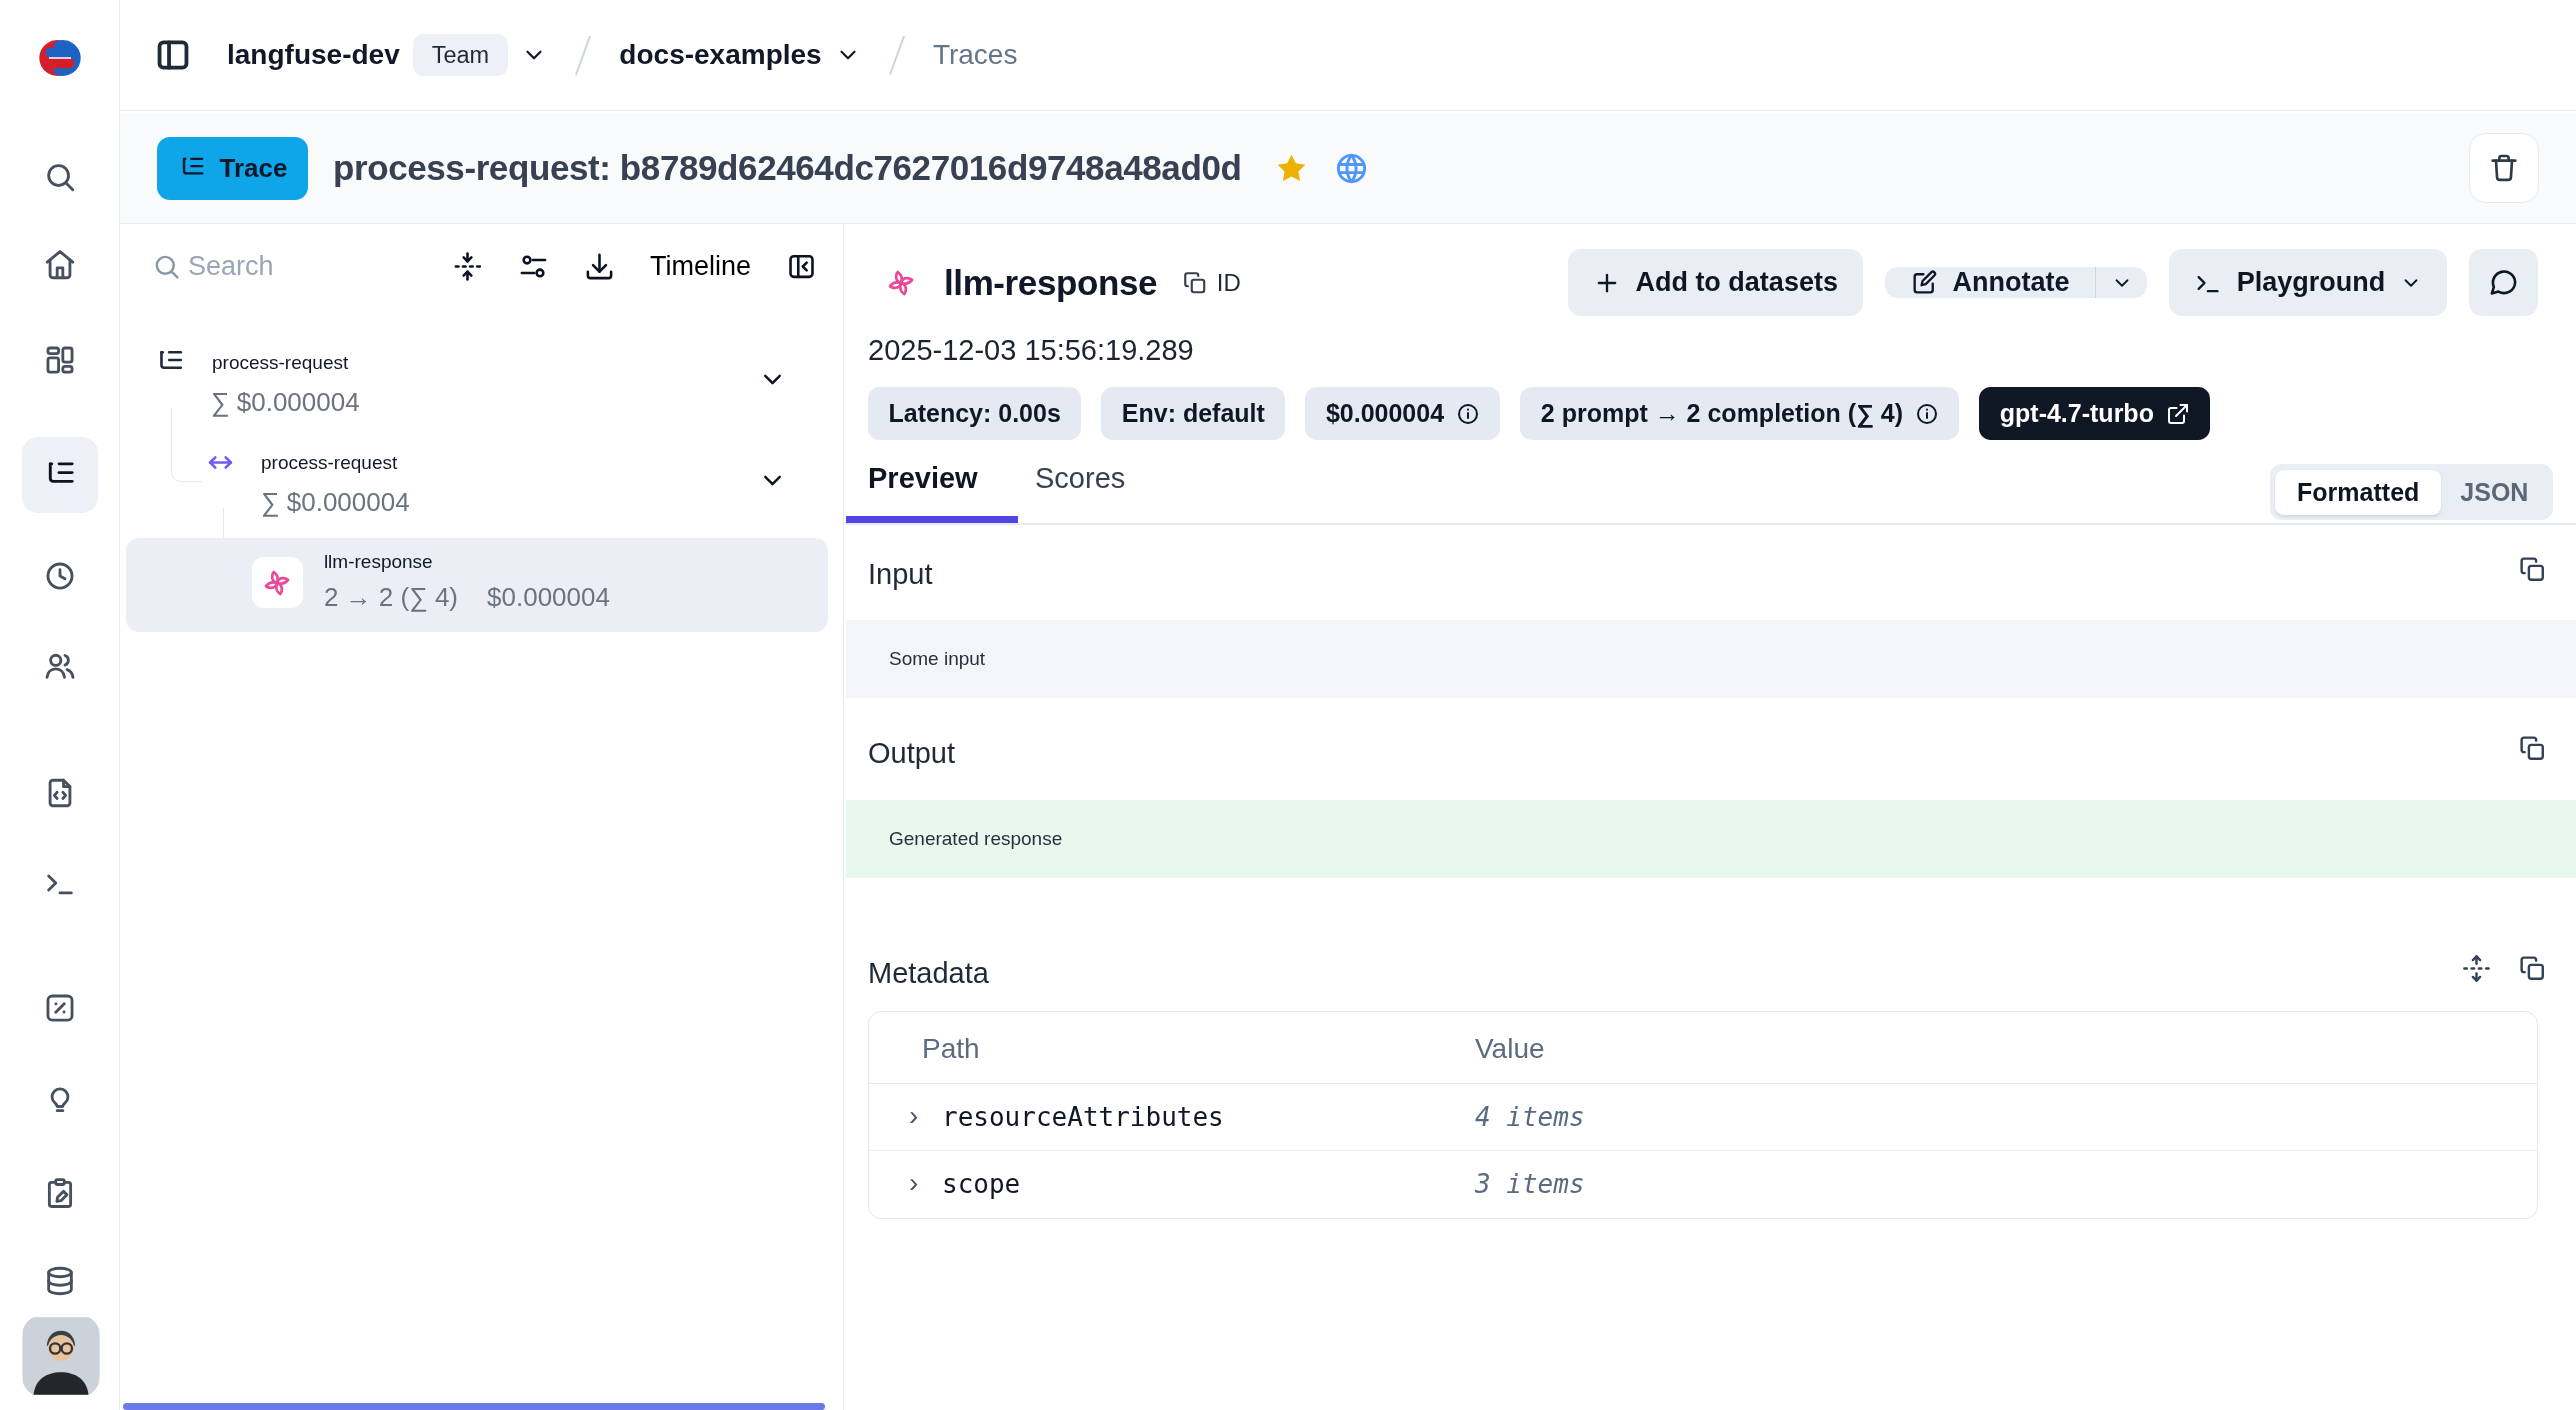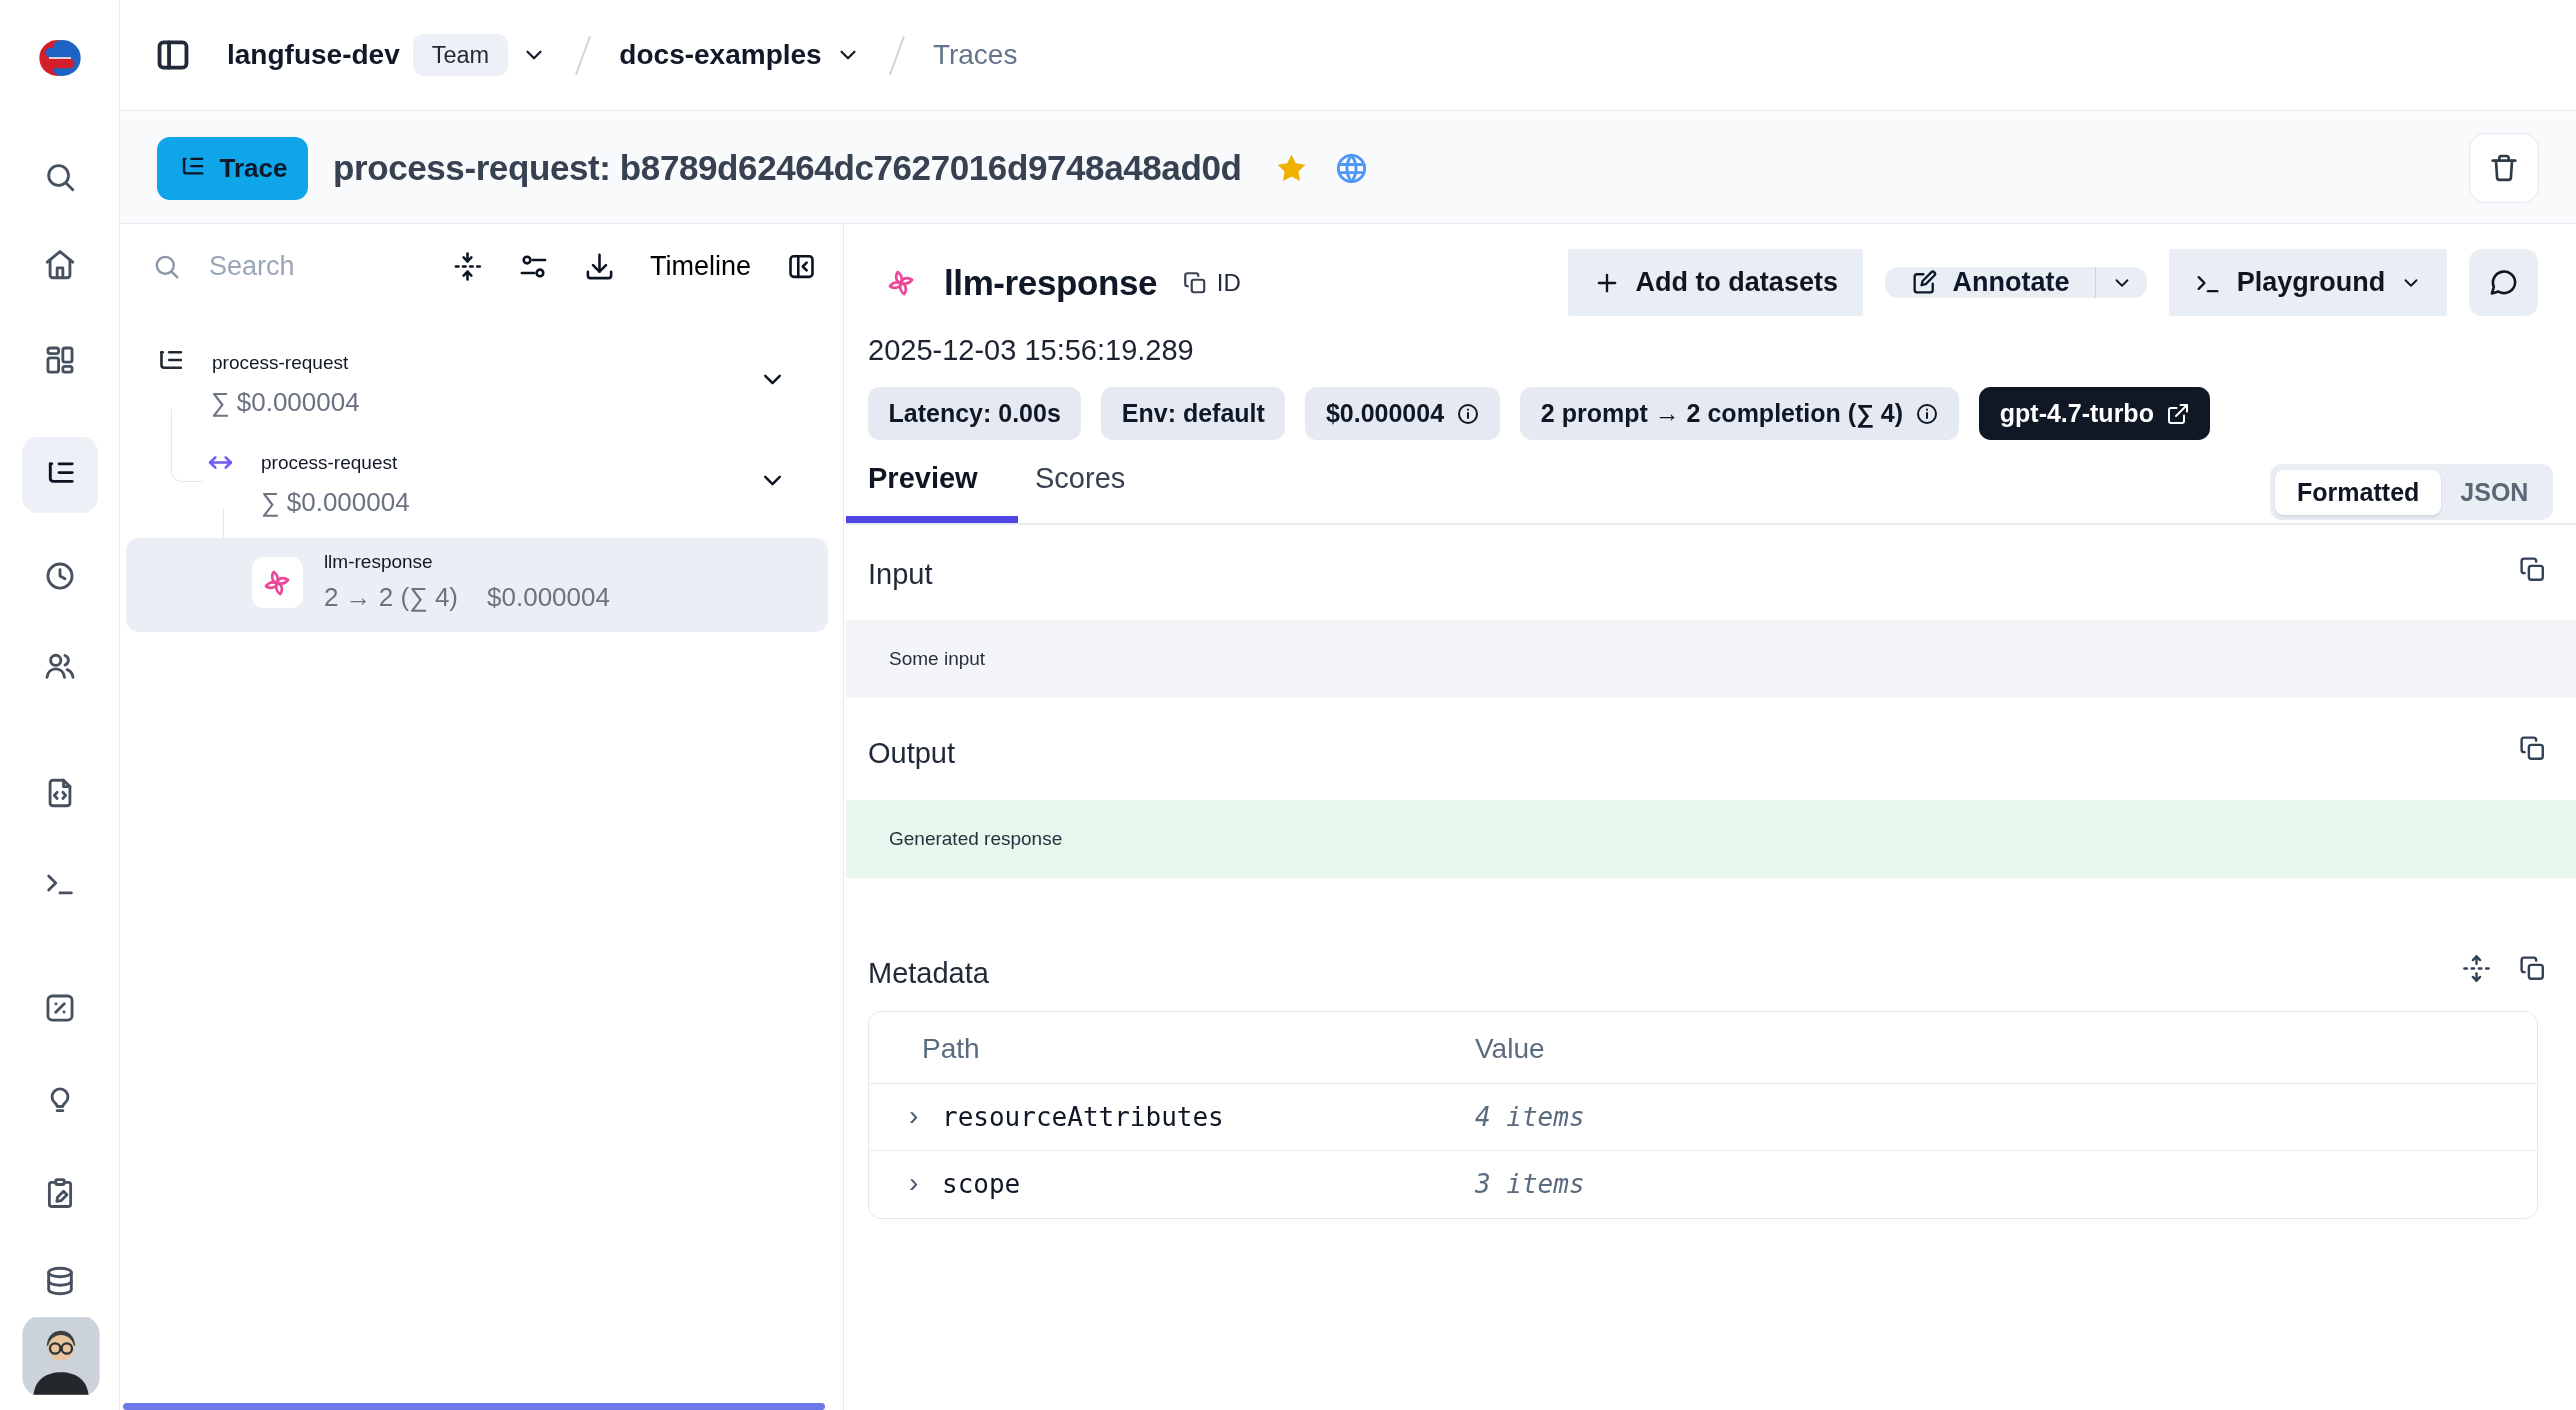--- a/index.html
+++ b/index.html
@@ -37,21 +37,21 @@
   .trace-pill-label { font-size:26px; font-weight:700; }
   .trace-title { font-size:35px; font-weight:700; color:#374151; letter-spacing:-0.4px; }
   .star { width:35px; height:35px; color:#efb100; margin-left:7.3px; }
   .globe { width:35px; height:35px; color:#4f96f7; }
   .trash-btn { margin-left:auto; width:70px; height:70px; background:#fff; border:1.5px solid #e2e8f0; border-radius:16px; display:flex; align-items:center; justify-content:center; color:#2f3a46; }
   .trash-btn svg { width:32px; height:32px; }
 
   
   .tree { position:absolute; left:120px; top:224px; width:724px; height:1186px; border-right:1.5px solid #e7eaf0; background:#fff; }
   .tree-toolbar { position:absolute; left:32px; right:26px; top:20.5px; height:43px; display:flex; align-items:center; }
-  .search-wrap { display:flex; align-items:center; gap:28px; color:#94a3b8;justify-content:center; }
+  .search-wrap { display:flex; align-items:center; gap:7px; color:#94a3b8;justify-content:center; }
   .search-wrap svg { width:29px; height:29px; color:#8a95a6; }
   .search-input { border:none; outline:none; background:transparent; font-size:27px; color:#111827; width:161px; font-family:"Liberation Sans",sans-serif; }
   .search-input::placeholder { color:#9aa6b5; }
   .tb-icons { margin-left:auto; display:flex; align-items:center; gap:35px; color:#0b1220; }
   .tb-icons svg { width:31px; height:31px; }
   .tb-label { font-size:27px; font-weight:500; color:#000000; }
 
   .elbow { position:absolute; border-left:1.5px solid #e2e8f0; border-bottom:1.5px solid #e2e8f0; border-bottom-left-radius:10.3px; }
   .node { position:absolute; }
   .node-title { font-size:19px; color:#111827; }
@@ -67,21 +67,21 @@
   
   .detail { position:absolute; left:846px; top:224px; width:1730px; height:1186px; background:#fff; }
   .d-head { position:absolute; left:22px; right:38px; top:25px; height:67px; display:flex; align-items:center; }
   .gen-ic { width:34px; height:34px; color:#ec4899; margin-left:16px; }
   .gen-ic svg { width:34px; height:34px; }
   .d-title { font-size:35px; font-weight:600; color:#111827; margin-left:26px; letter-spacing:-0.4px; }
   .id-btn { display:flex; align-items:center; gap:8.8px; margin-left:25px; color:#1f2937; }
   .id-btn svg { width:26px; height:26px; color:#374151; }
   .id-label { font-size:24px; font-weight:500; }
   .d-actions { margin-left:auto; display:flex; align-items:center; gap:22px; }
-  .btn { height:67px; border-radius:3px; background:#e9edf4; color:#0f1522; font-size:27px; font-weight:600; display:flex; align-items:center; gap:14.7px; padding:0 25px; }
+  .btn { height:67px; border-radius:13px; background:#e9edf4; color:#0f1522; font-size:27px; font-weight:600; display:flex; align-items:center; gap:14.7px; padding:0 25px; }
   .btn svg { width:28px; height:28px; }
   .split { display:flex; align-items:stretch; background:#e9edf4; border-radius:13px; }
   .split .seg1 { display:flex; align-items:center; gap:14.7px; padding:0 25px; font-size:27px; font-weight:600; }
   .split .divider { width:1.5px; background:#ccd5e2; margin:0; }
   .split .seg2 { width:51px; display:flex; align-items:center; justify-content:center; }
   .split .seg2 svg { width:22px; height:22px; }
   .btn .chev-sm { width:22px; height:22px; }
   .icon-btn { width:69px; height:67px; border-radius:13px; background:#e9edf4; display:flex; align-items:center; justify-content:center; color:#0f1522; }
   .icon-btn svg { width:31px; height:31px; }
 

